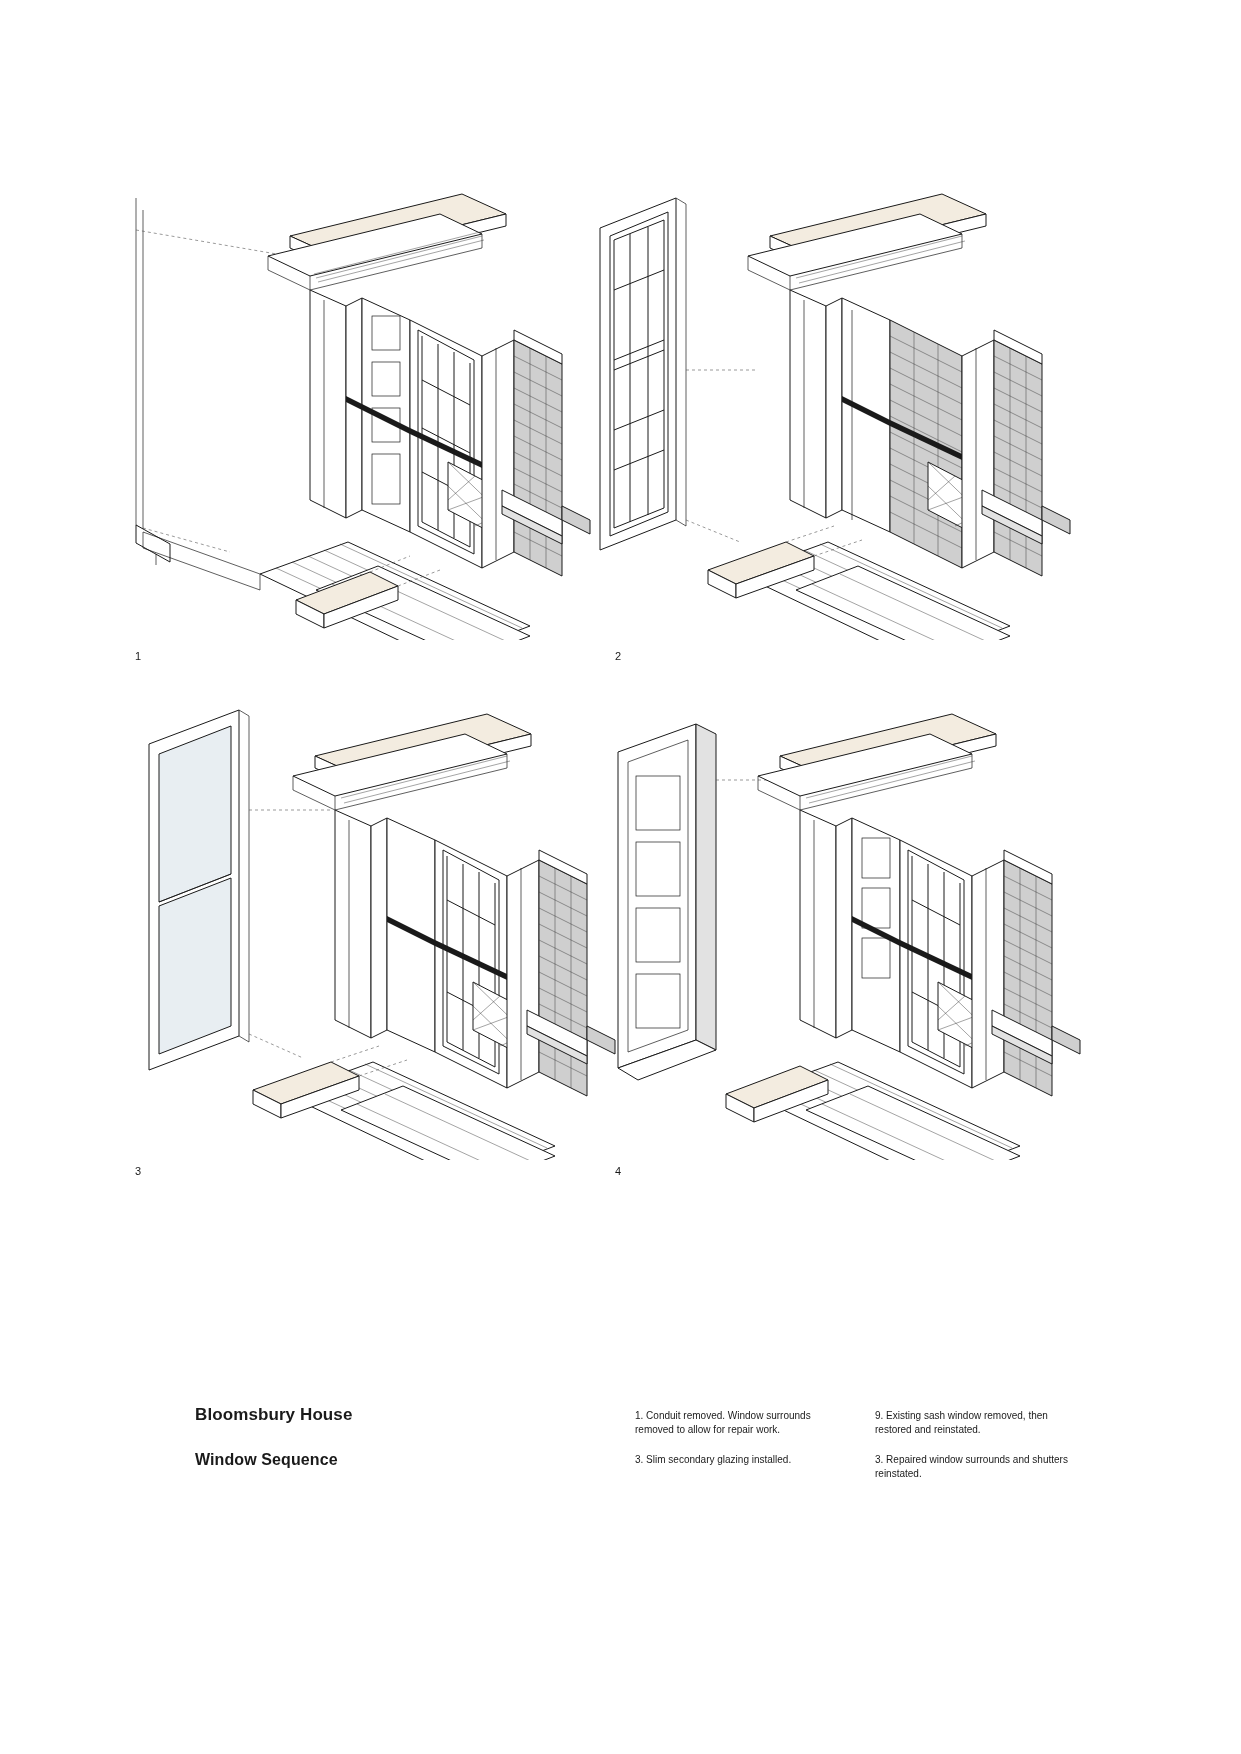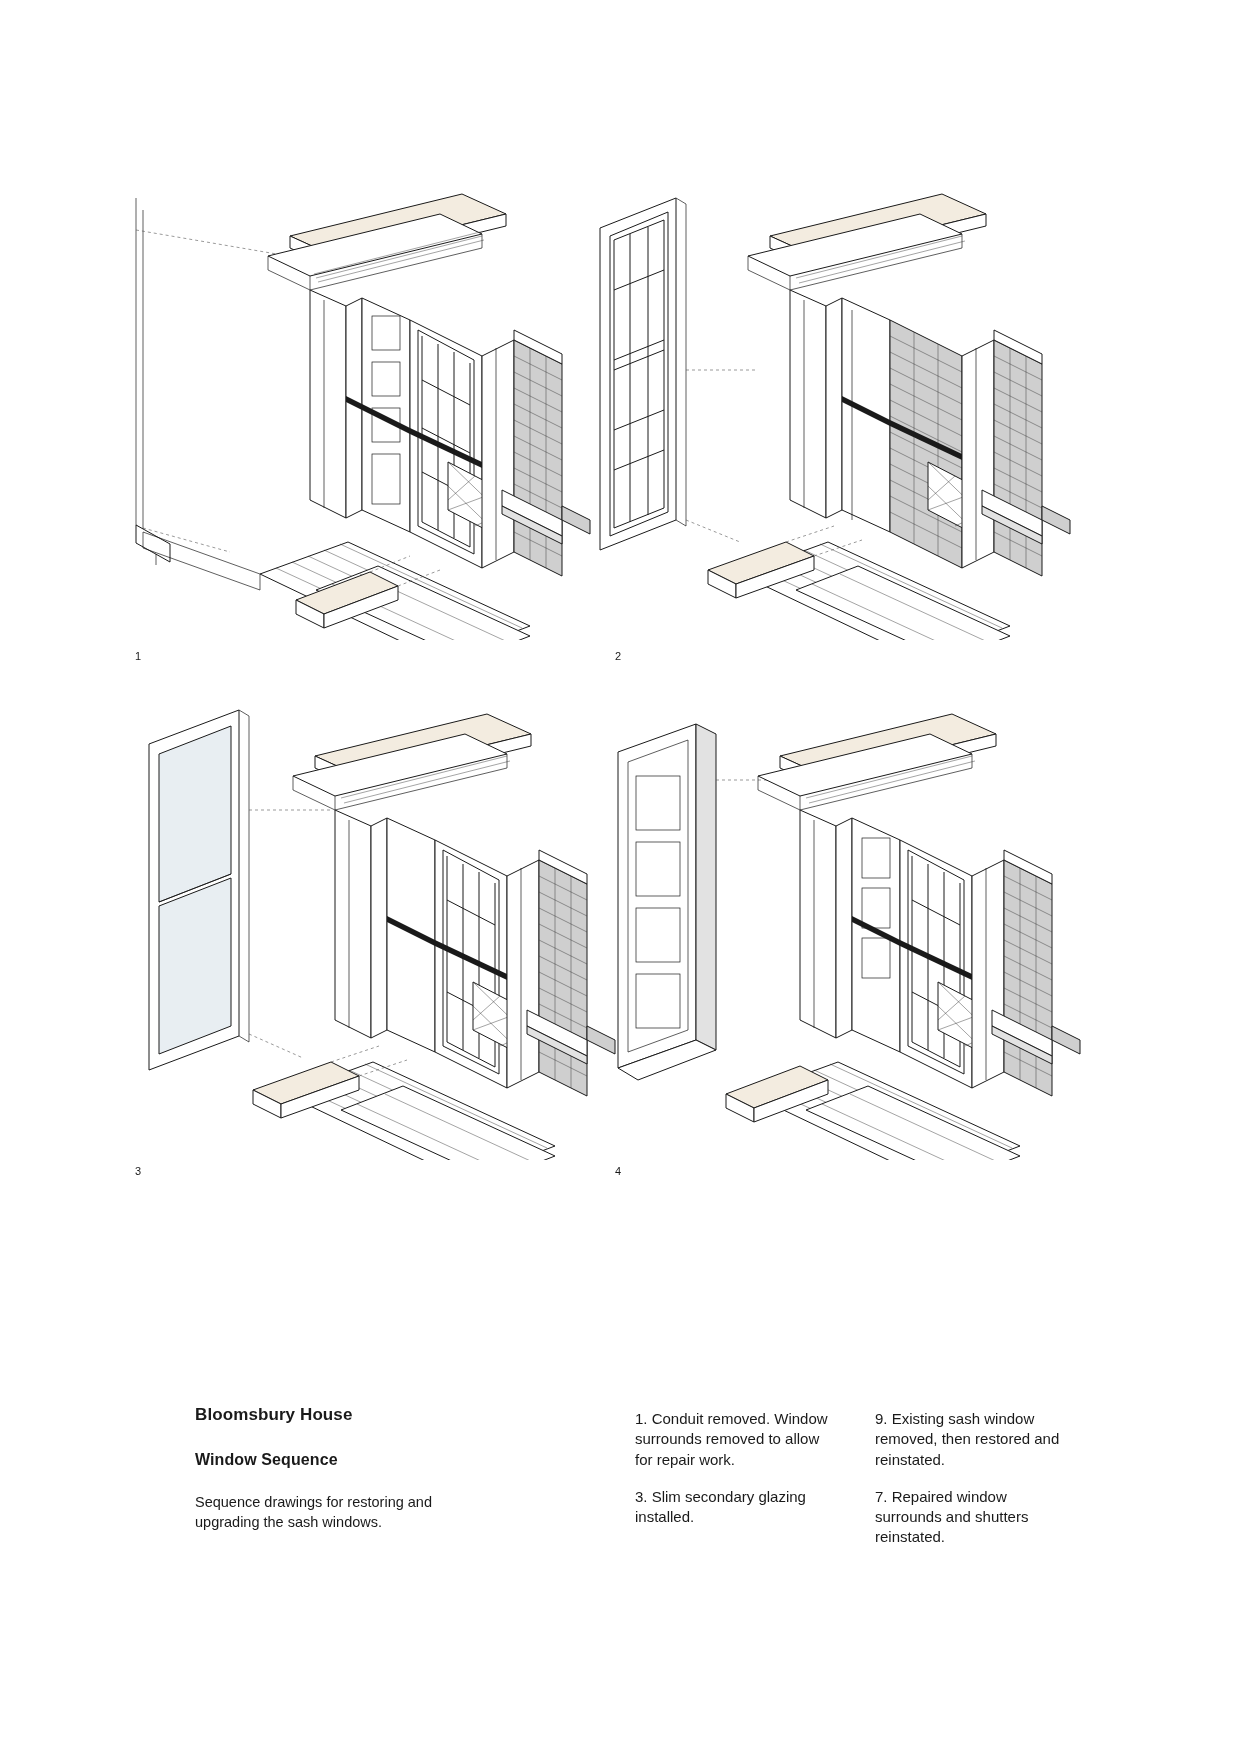--- a/index.html
+++ b/index.html
@@ -91,21 +91,21 @@
     width: 460px;
   }
   .notes-col {
     position: absolute;
     top: 0;
     width: 200px;
   }
   .notes-col.c1 { left: 0px; }
   .notes-col.c2 { left: 240px; }
   .note {
-    font-size: 15px;
+    font-size: 10px;
     line-height: 1.35;
     margin: 0 0 17px 0;
     color: #1a1a1a;
   }
 
   
   .stroke { stroke: #1a1a1a; fill: none; stroke-width: 1; }
   .thin   { stroke: #1a1a1a; fill: none; stroke-width: 0.7; }
   .hair   { stroke: #333; fill: none; stroke-width: 0.45; }
   .dash   { stroke: #555; fill: none; stroke-width: 0.6; stroke-dasharray: 3 3; }
@@ -566,28 +566,27 @@
     <div class="panel-number pn1">1</div>
     <div class="panel-number pn2">2</div>
     <div class="panel-number pn3">3</div>
     <div class="panel-number pn4">4</div>
   </div>
 
   <div class="titleblock">
     <div class="tb-left">
       <p class="tb-title">Bloomsbury House</p>
       <p class="tb-subtitle">Window Sequence</p>
-      <p class="tb-desc">Sequence drawings for restoring and upgrading the sash windows.</p>
     </div>
 
     <div class="tb-notes">
       <div class="notes-col c1">
         <p class="note">1. Conduit removed. Window surrounds removed to allow for repair work.</p>
         <p class="note">3. Slim secondary glazing installed.</p>
       </div>
       <div class="notes-col c2">
         <p class="note">9. Existing sash window removed, then restored and reinstated.</p>
-        <p class="note">7. Repaired window surrounds and shutters reinstated.</p>
+        <p class="note">3. Repaired window surrounds and shutters reinstated.</p>
       </div>
     </div>
   </div>
 
 </div>
 
 </body></html>

